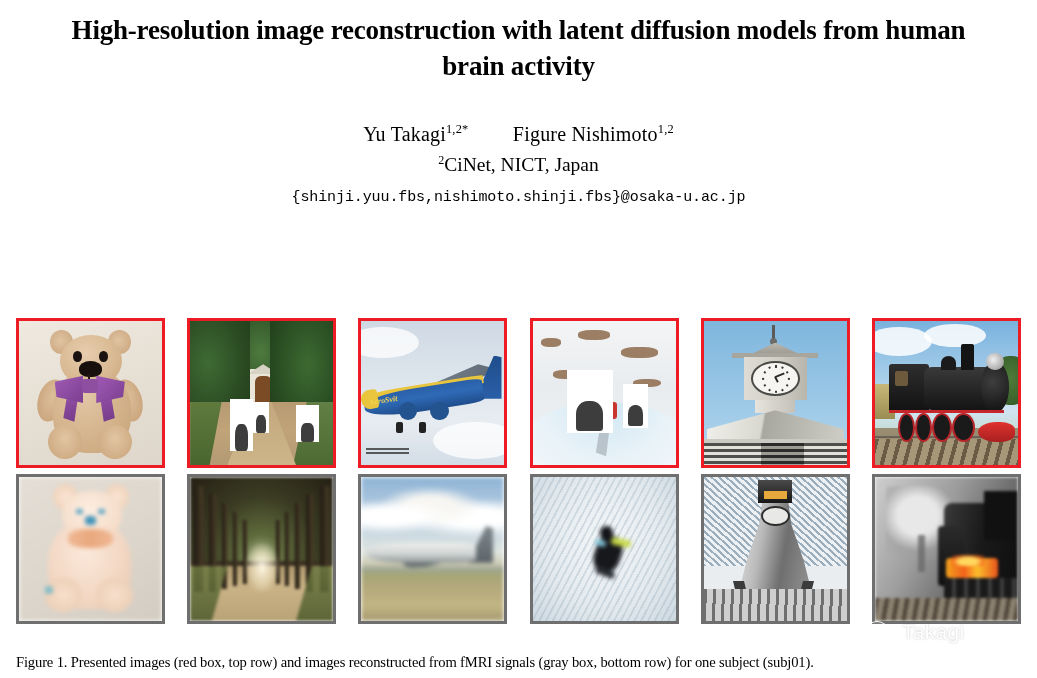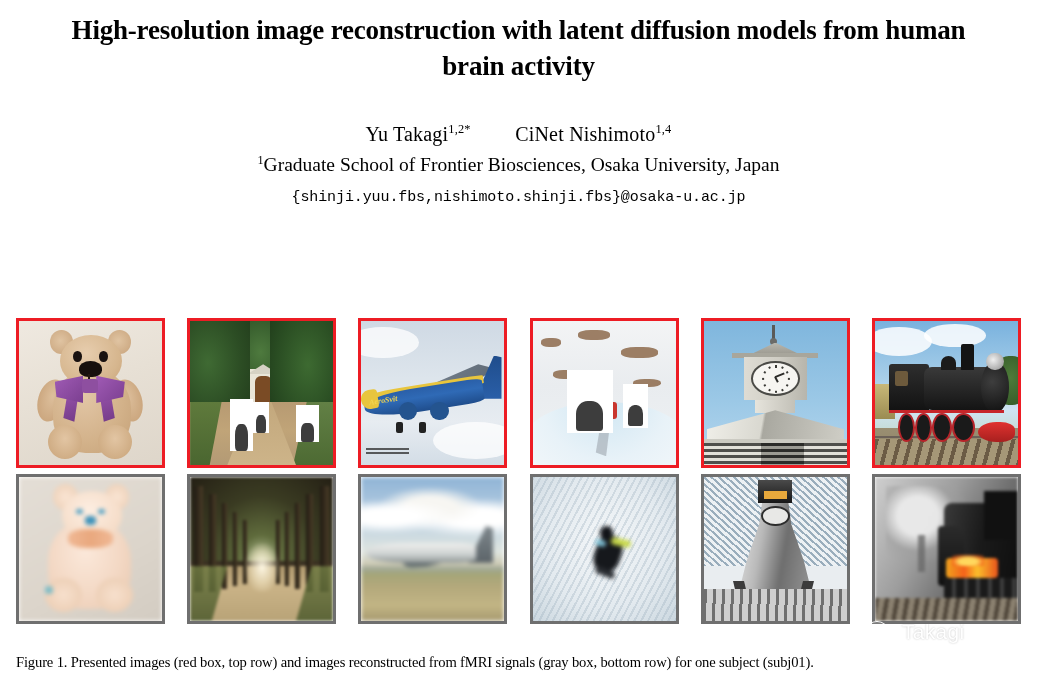--- a/index.html
+++ b/index.html
@@ -426,27 +426,27 @@
 </head>
 <body>
 
 <div class="paper-title">High-resolution image reconstruction with latent diffusion models from human brain activity</div>
 
 <div class="authors-block">
 
   <div class="author-line">
     <span class="author-name"><span>Yu Takagi</span><sup>1,2*</sup></span>
     <span class="author-gap"></span>
-    <span class="author-name"><span>CiNet Nishimoto</span><sup>1,4</sup></span>
+    <span class="author-name"><span>Figure Nishimoto</span><sup>1,2</sup></span>
   </div>
 
+
   <div class="affil-line">
-    <sup>1</sup><span>Graduate School of Frontier Biosciences, Osaka University, Japan</span>
+    <sup>2</sup><span>CiNet, NICT, Japan</span>
   </div>
-
 
   <div class="email-line">{shinji.yuu.fbs,nishimoto.shinji.fbs}@osaka-u.ac.jp</div>
 </div>
 
 <div class="figure-grid">
 
   <div class="fig-row row-top">
 
     <div class="fig-cell">
       <div class="fig-inner sc-bear">

